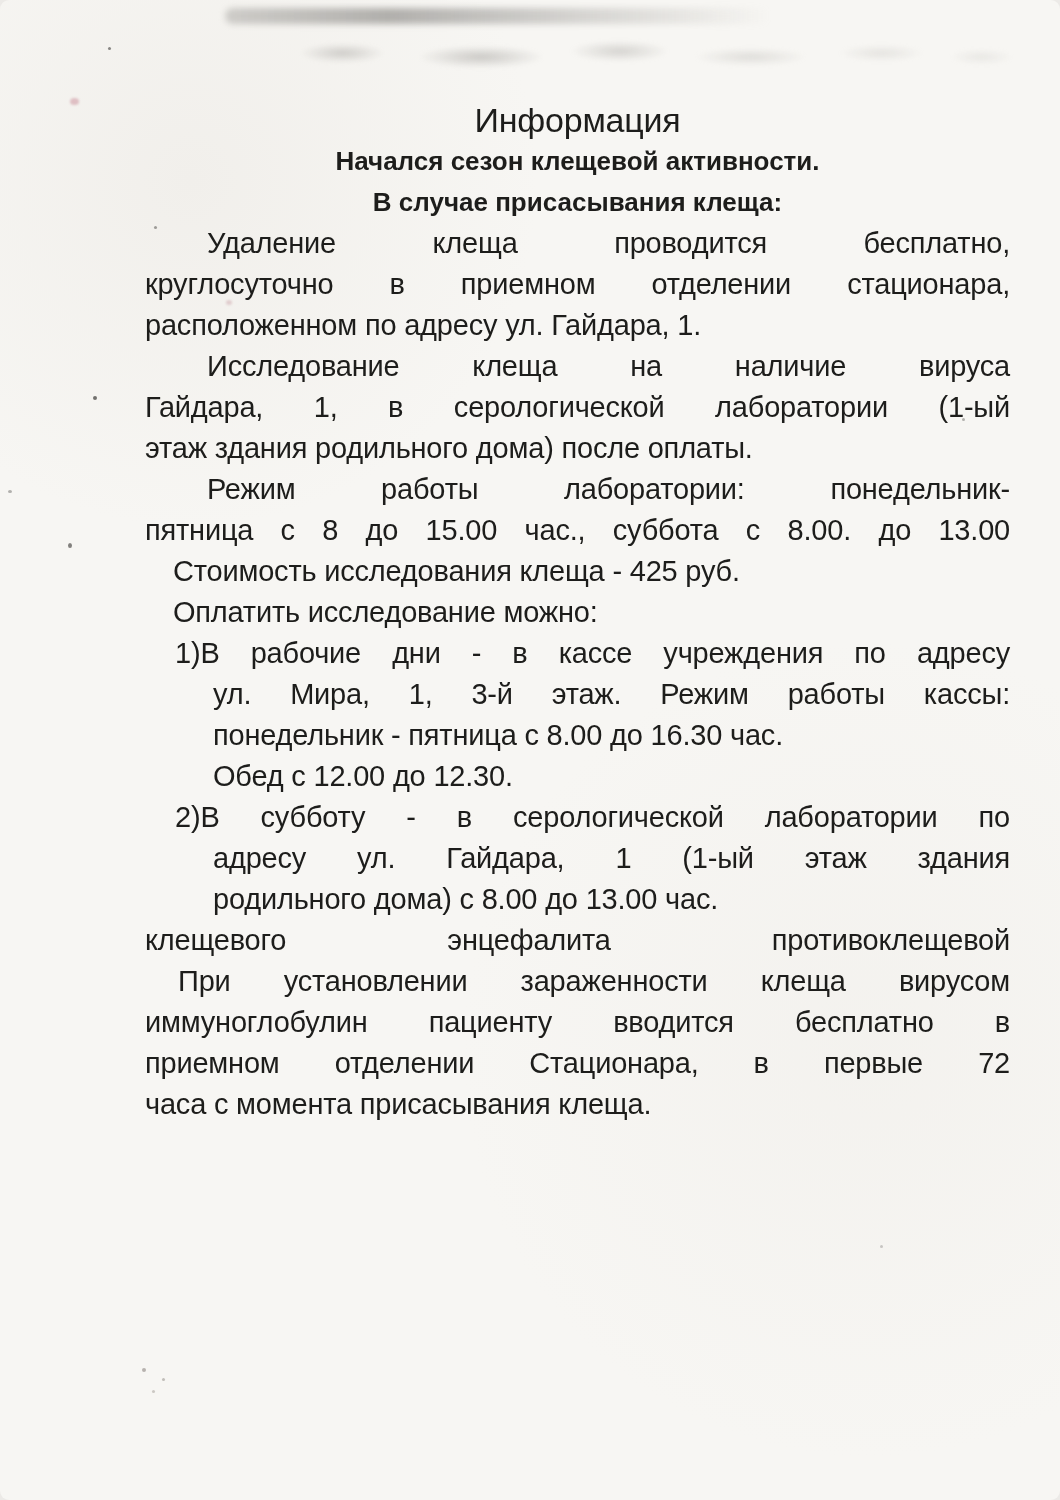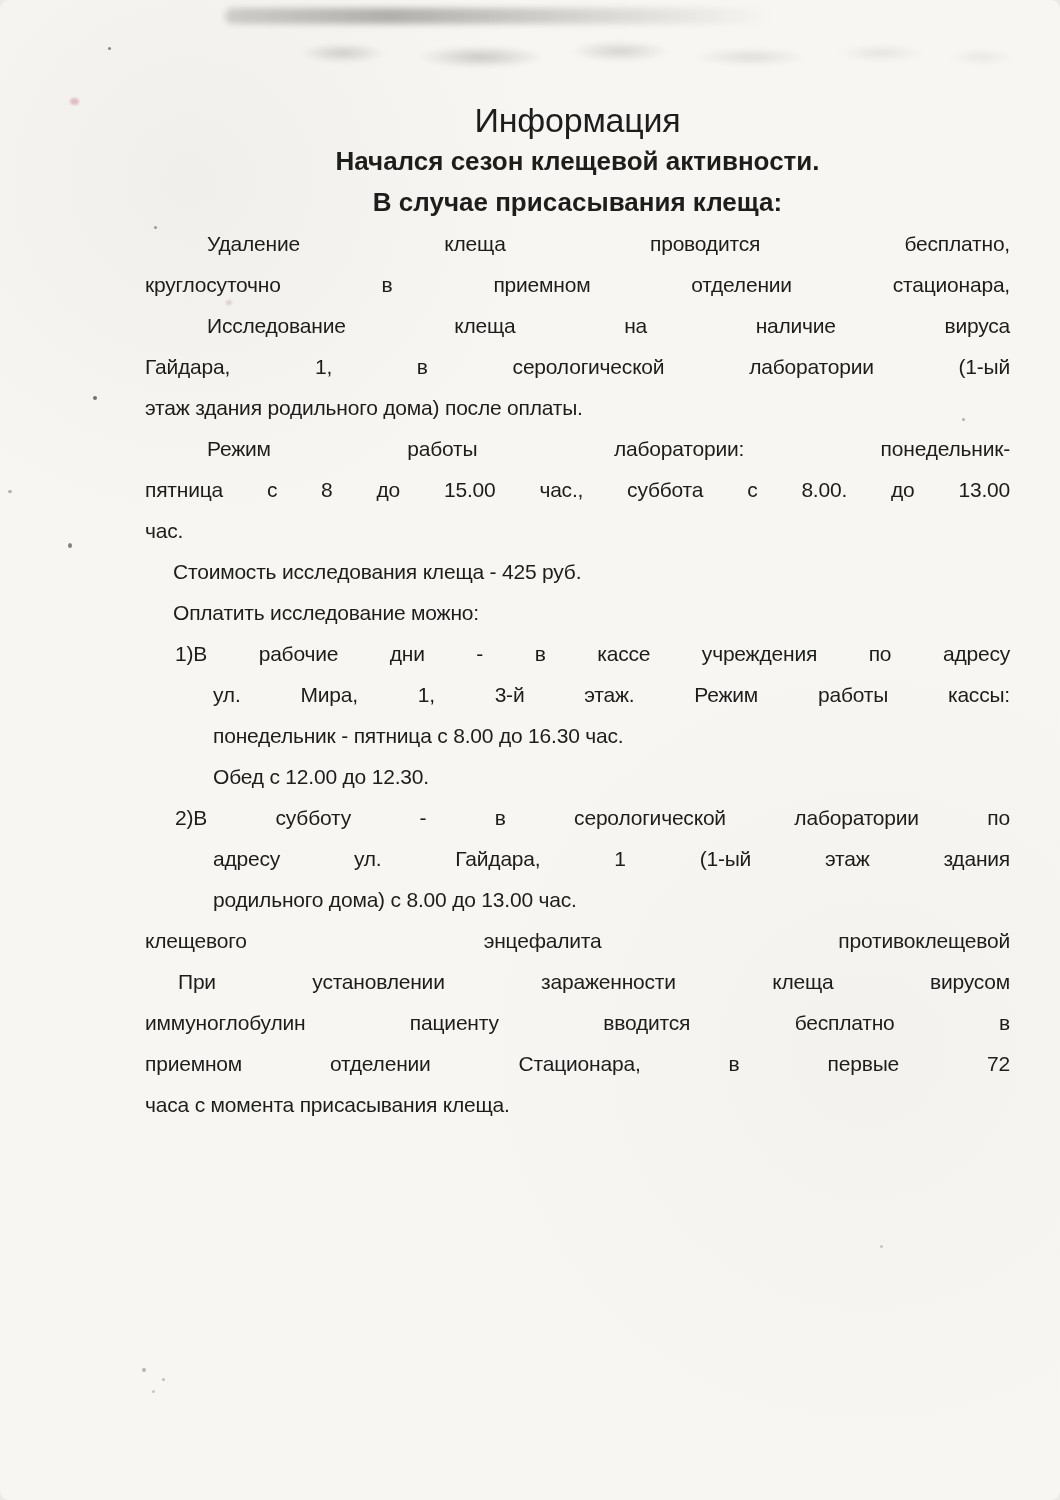--- a/index.html
+++ b/index.html
@@ -57,21 +57,21 @@
   .sp11 { left: 152px; top: 1390px; width: 3px; height: 3px; background: rgba(150,144,138,0.45); }
   .sp12 { left: 880px; top: 1245px; width: 3px; height: 3px; background: rgba(130,128,125,0.4); }
 
   .doc {
     position: absolute;
     left: 145px;
     top: 100px;
     width: 865px;
   }
   .line {
-    font-size: 21px;
+    font-size: 29px;
     line-height: 41px;
     height: 41px;
     letter-spacing: -0.2px;
     white-space: normal;
     color: #1d1d1b;
   }
   .center { text-align: center; }
   .title  { font-size: 34px; }
   .bold   { font-weight: 700; font-size: 26px; letter-spacing: 0; }
   .just   { text-align: justify; text-align-last: justify; text-justify: inter-word; }
@@ -101,28 +101,28 @@
   <div class="speck sp11"></div>
   <div class="speck sp12"></div>
 
   <div class="doc">
     <div class="line center title">Информация</div>
     <div class="line center bold">Начался сезон клещевой активности.</div>
     <div class="line center bold">В случае присасывания клеща:</div>
 
     <div class="line just ind62">Удаление клеща проводится бесплатно,</div>
     <div class="line just">круглосуточно в приемном отделении стационара,</div>
+    <div class="line">расположенном по адресу ул. Гайдара, 1.</div>
 
     <div class="line just ind62">Исследование клеща на наличие вируса</div>
     <div class="line just">Гайдара, 1, в серологической лаборатории (1-ый</div>
     <div class="line">этаж здания родильного дома) после оплаты.</div>
 
     <div class="line just ind62">Режим работы лаборатории: понедельник-</div>
     <div class="line just">пятница с 8 до 15.00 час., суббота с 8.00. до 13.00</div>
-    <div class="line">час.</div>
 
     <div class="line m28">Стоимость исследования клеща - 425 руб.</div>
     <div class="line m28">Оплатить исследование можно:</div>
 
     <div class="line just m30">1)В рабочие дни - в кассе учреждения по адресу</div>
     <div class="line just m68">ул. Мира, 1, 3-й этаж. Режим работы кассы:</div>
     <div class="line m68">понедельник - пятница с 8.00 до 16.30 час.</div>
     <div class="line m68">Обед с 12.00 до 12.30.</div>
 
     <div class="line just m30">2)В субботу -  в серологической лаборатории по</div>

